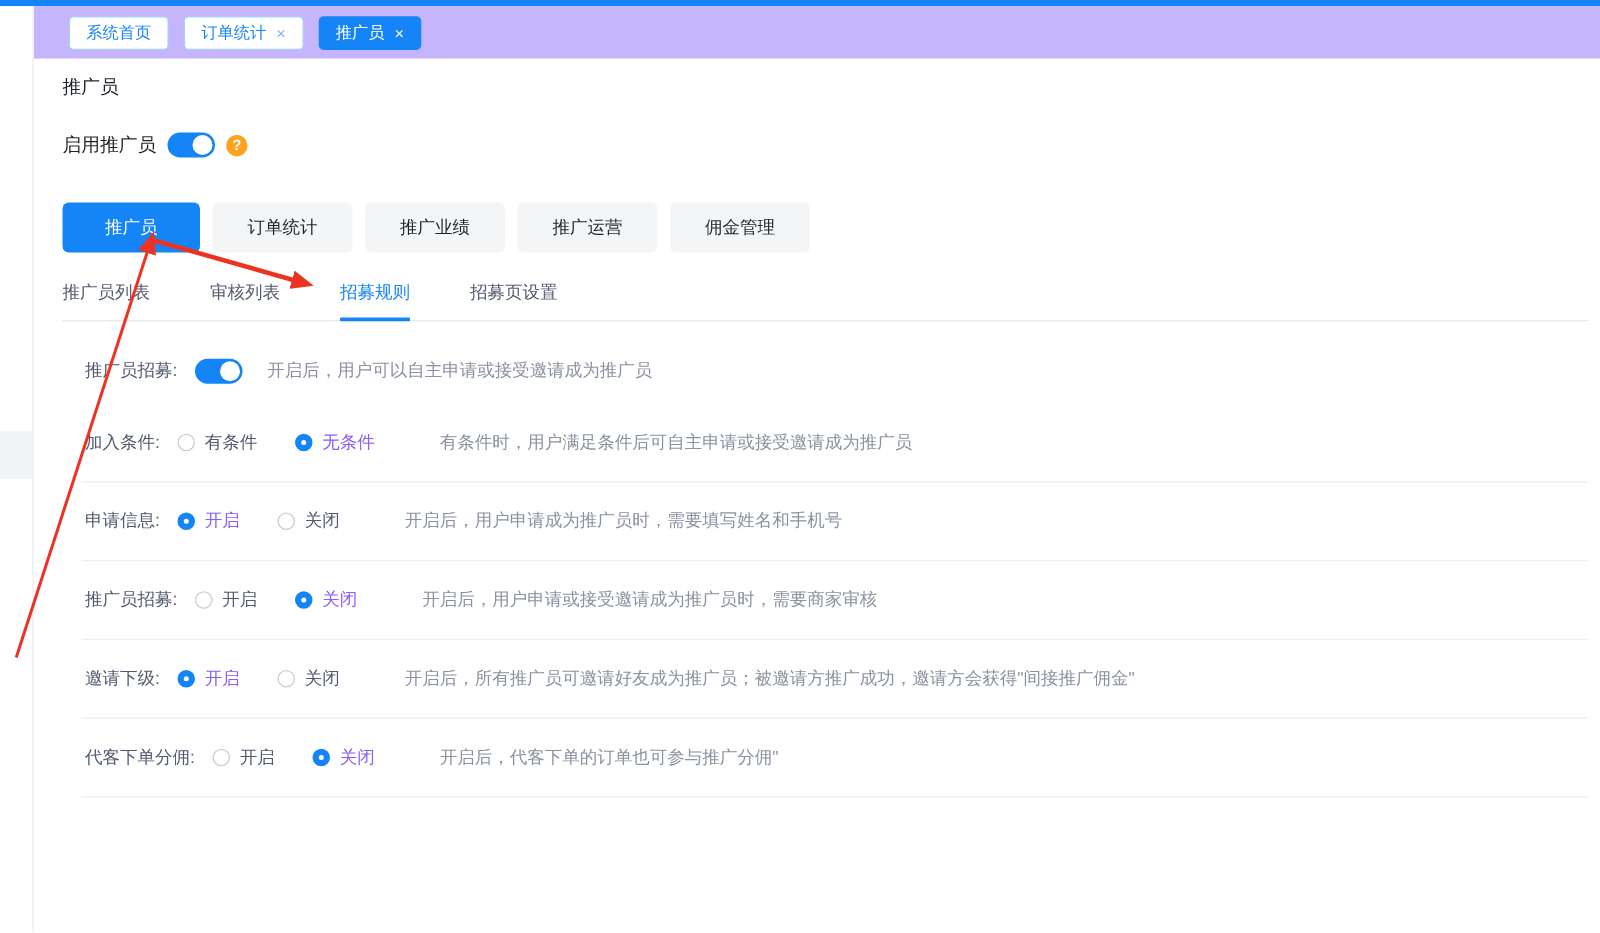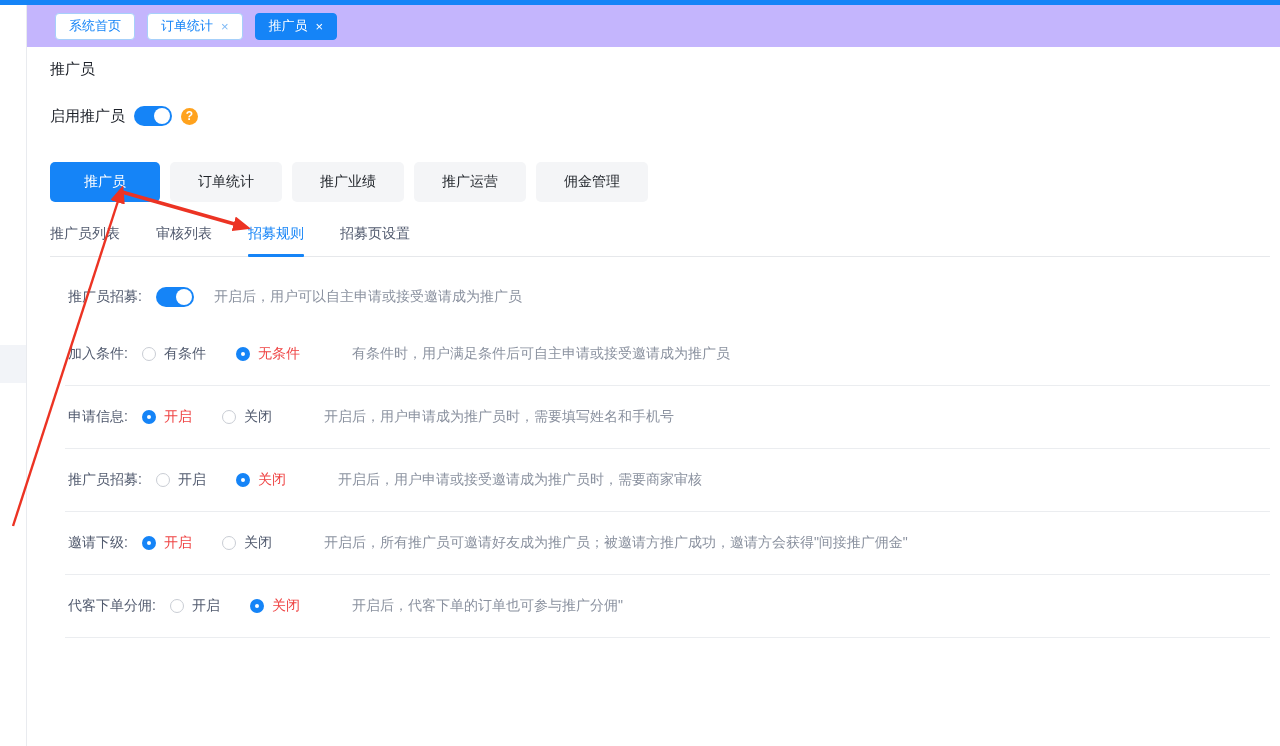--- a/index.html
+++ b/index.html
@@ -36,36 +36,36 @@
     display:inline-flex; align-items:center; justify-content:center; cursor:pointer; flex:none; }
 
   
   .module-tabs { margin-top:36px; display:flex; gap:10px; }
   .module-tabs .mtab { height:40px; padding:0 28px; border:none; border-radius:5px; background:#f4f5f7;
     color:#1f2329; font-size:14px; display:inline-flex; align-items:center; cursor:pointer;
     font-family:inherit; }
   .module-tabs .mtab.active { background:#1584f7; color:#fff; padding:0 34px; }
 
   
-  .sub-tabs { margin-top:23px; display:flex; gap:36px; border-bottom:1px solid #e6e8eb; margin-right:10px; }
+  .sub-tabs { margin-top:23px; display:flex; gap:48px; border-bottom:1px solid #e6e8eb; margin-right:10px; }
   .sub-tabs .stab { font-size:14px; color:#515a6e; padding-bottom:13px; position:relative; cursor:pointer; }
   .sub-tabs .stab.active { color:#1584f7; }
   .sub-tabs .stab.active::after { content:""; position:absolute; left:0; right:0; bottom:-1px; height:3px; background:#1584f7; border-radius:1px; }
 
   
   .settings { margin-left:15px; margin-right:10px; padding-top:14px; }
   .setting-row { display:flex; align-items:center; gap:14px; height:63px; border-bottom:1px solid #ebedf0; padding-left:3px; font-size:14px; }
   .setting-row.first { height:52px; border-bottom:none; }
   .row-label { color:#515a6e; flex:none; }
   .row-desc { color:#8a919f; margin-left:22px; }
   .radio { display:inline-flex; align-items:center; gap:8px; cursor:pointer; margin-right:16px; }
   .radio .rc { width:14px; height:14px; border-radius:50%; border:1px solid #c9cdd4; background:#fff; flex:none; }
   .radio .rl { color:#515a6e; }
   .radio.checked .rc { border:5px solid #1584f7; }
-  .radio.checked .rl { color:#ef4444; }
+  .radio.checked .rl { color:#8b5cf6; }
 
   .arrows { position:absolute; left:0; top:0; width:1280px; height:746px; pointer-events:none; z-index:50; }
 </style>
 </head>
 <body>
 
 <div class="topbar"></div>
 
 <div class="layout">
   <div class="sidebar">

